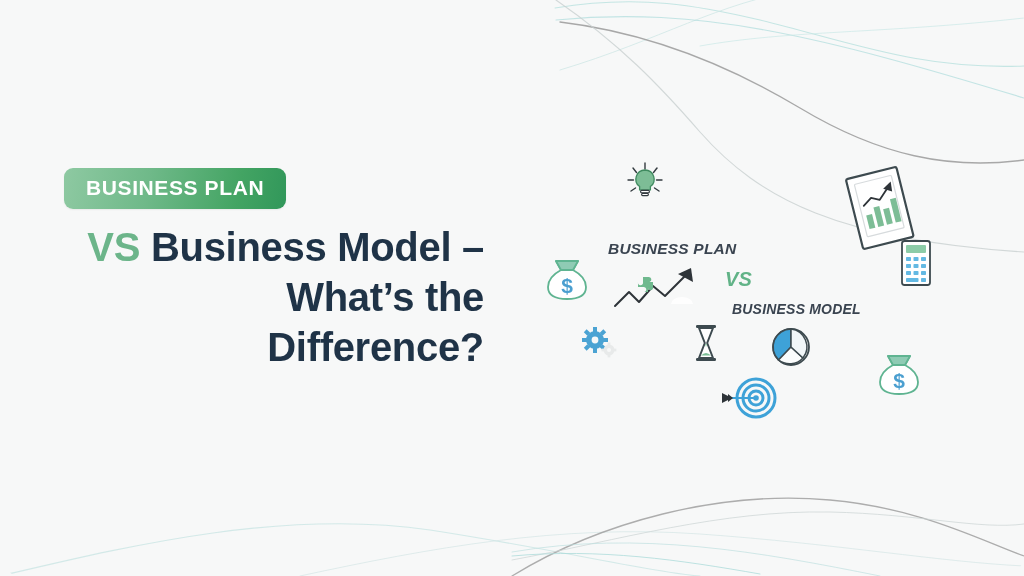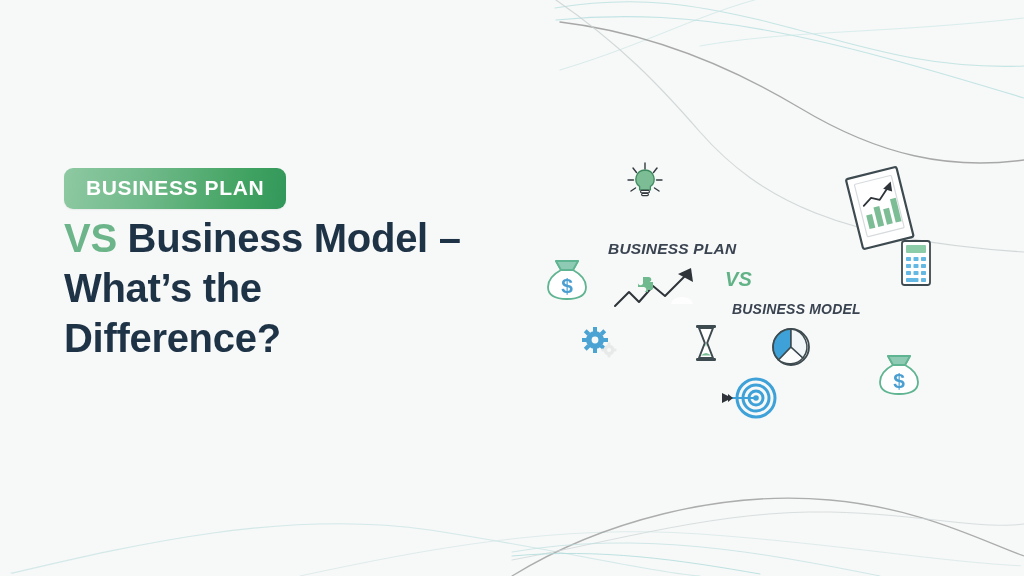--- a/index.html
+++ b/index.html
@@ -44,27 +44,28 @@
     border-radius: 9px;
     background: linear-gradient(100deg, #8ec9a2 0%, #6fb989 38%, #43a463 78%, #31975a 100%);
     color: #ffffff;
     font-size: 21px;
     font-weight: bold;
     letter-spacing: 0.6px;
     line-height: 1;
     box-shadow: 0 1px 2px rgba(0,0,0,0.06);
   }
   .headline {
-    margin-top: 4px;
+    margin-top: 13px;
     font-size: 40px;
     line-height: 1.25;
     font-weight: bold;
     color: #1f3347;
     letter-spacing: -0.3px;
     max-width: 420px;
+    text-align: right;
   }
   .headline .vs-accent { color: #6cb58a; }
 
   
   .illustration {
     position: absolute;
     left: 520px;
     top: 140px;
     width: 470px;
     height: 300px;

